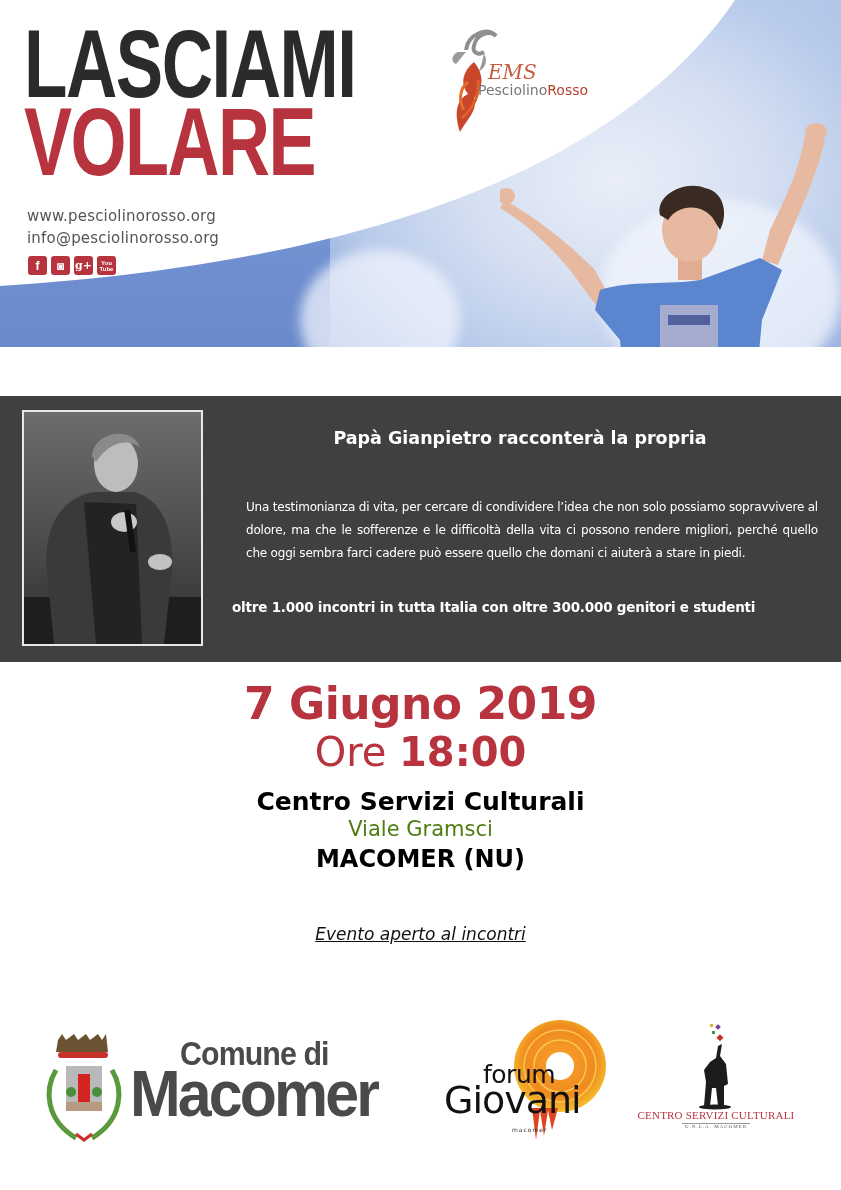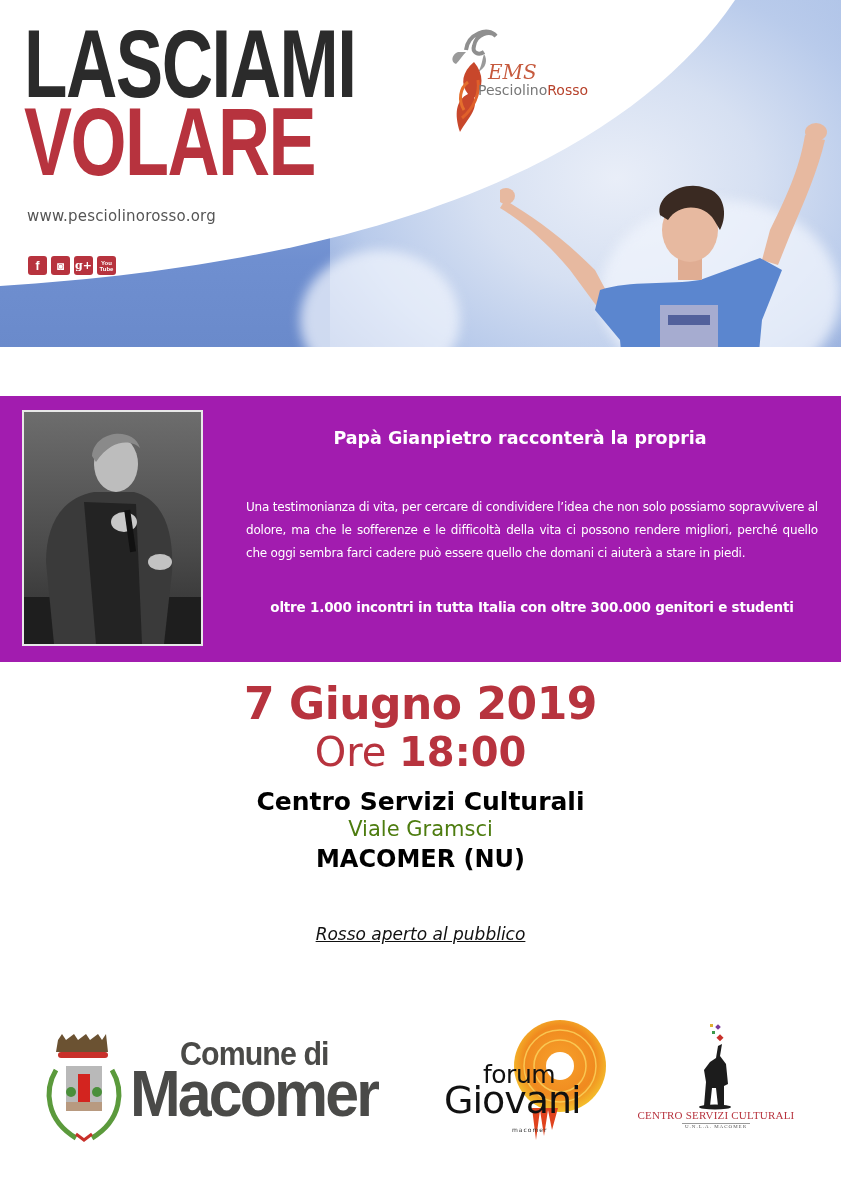--- a/index.html
+++ b/index.html
@@ -29,29 +29,29 @@
           font-weight: 700; font-size: 12px; line-height: 1; }
   .soc.small { font-size: 6px; flex-direction: column; }
 
   .logo-ems { position: absolute; left: 438px; top: 22px; width: 180px; height: 112px; }
   .ems-script { position: absolute; left: 488px; top: 60px; font-family: "DejaVu Serif", serif; font-style: italic;
           font-size: 20px; color: #c65a3e; }
   .ems-name { position: absolute; left: 478px; top: 82px; font-family: "DejaVu Sans", sans-serif; font-size: 14px; color: #777; }
   .ems-name b { color: #b7422b; font-weight: 400; }
 
   
-  .band { position: absolute; left: 0; top: 396px; width: 841px; height: 266px; background: #a21caf; }
+  .band { position: absolute; left: 0; top: 396px; width: 841px; height: 266px; background: #404040; }
   .photo-frame { position: absolute; left: 22px; top: 14px; width: 181px; height: 236px; border: 2px solid #e8e8e8;
           background: linear-gradient(180deg, #6d6d6d 0%, #4a4a4a 60%, #2e2e2e 100%); overflow: hidden; }
   .headline { position: absolute; left: 270px; top: 30px; width: 500px; text-align: center; color: #fff;
           font-family: "DejaVu Sans", sans-serif; font-weight: 700; font-size: 17.5px; line-height: 25px; }
   .body-text { position: absolute; left: 246px; top: 100px; width: 572px; color: #fff; font-family: "DejaVu Sans", sans-serif;
           font-size: 12px; line-height: 23px; text-align: justify; letter-spacing: -0.2px; }
   .stats { position: absolute; left: 232px; top: 203px; width: 600px; color: #fff; font-family: "DejaVu Sans", sans-serif;
-          font-weight: 700; font-size: 13.5px; text-align: center; letter-spacing: -0.2px; }
+          font-weight: 700; font-size: 13.5px; text-align: left; letter-spacing: -0.2px; }
 
   
   .center { position: absolute; left: 0; width: 841px; text-align: center; }
   .date { top: 678px; font-size: 44px; font-weight: 700; color: #b7333e; font-family: "DejaVu Sans", sans-serif; letter-spacing: -0.5px; line-height: 52px; }
   .time { top: 728px; font-size: 40px; color: #b7333e; font-family: "DejaVu Sans", sans-serif; line-height: 48px; }
   .time .lbl { font-weight: 400; }
   .time .val { font-weight: 700; }
   .venue { top: 786px; font-size: 25px; font-weight: 700; color: #000; line-height: 32px; }
   .street { top: 815px; font-size: 21px; font-weight: 400; color: #4d7c0f; line-height: 28px; }
   .city { top: 843px; font-size: 24px; font-weight: 700; color: #000; line-height: 32px; }
@@ -110,20 +110,21 @@
 
   <svg class="hero-white" viewBox="0 0 841 396" preserveAspectRatio="none">
     <path d="M0 0 L 735 0 C 640 140, 420 260, 0 286 Z" fill="#ffffff"></path>
   </svg>
 
   <div class="title-1">LASCIAMI</div>
   <div class="title-2">VOLARE</div>
 
   <div class="contact">
     <div>www.pesciolinorosso.org</div>
+    <div>info@pesciolinorosso.org</div>
   </div>
 
   <div class="socials">
     <div class="soc">f</div>
     <div class="soc">◙</div>
     <div class="soc" style="font-family:'DejaVu Serif',serif;font-size:11px;">g+</div>
     <div class="soc small">
       <span>You</span>
       <span>Tube</span>
     </div>
@@ -168,21 +169,21 @@
 </section>
 
 <div class="center date">7 Giugno 2019</div>
 <div class="center time">
   <span class="lbl">Ore</span>
   <span class="val">18:00</span>
 </div>
 <div class="center venue">Centro Servizi Culturali</div>
 <div class="center street">Viale Gramsci</div>
 <div class="center city">MACOMER (NU)</div>
-<div class="center open">Rosso aperto al pubblico</div>
+<div class="center open">Evento aperto al incontri</div>
 
 <div class="macomer-logo">
   <svg class="macomer-crest" viewBox="0 0 95 115">
 
     <path d="M22 10 L 26 4 L 30 10 L 38 4 L 42 10 L 50 4 L 54 10 L 62 4 L 66 10 L 70 4 L 72 22 L 20 22 Z" fill="#6b5232"></path>
     <rect x="22" y="22" width="50" height="6" rx="3" fill="#c8302a"></rect>
 
     <rect x="30" y="36" width="36" height="44" fill="#b9b9b9"></rect>
     <rect x="42" y="44" width="12" height="30" fill="#d3241f"></rect>
     <circle cx="35" cy="62" r="5" fill="#4a8f3b"></circle>

